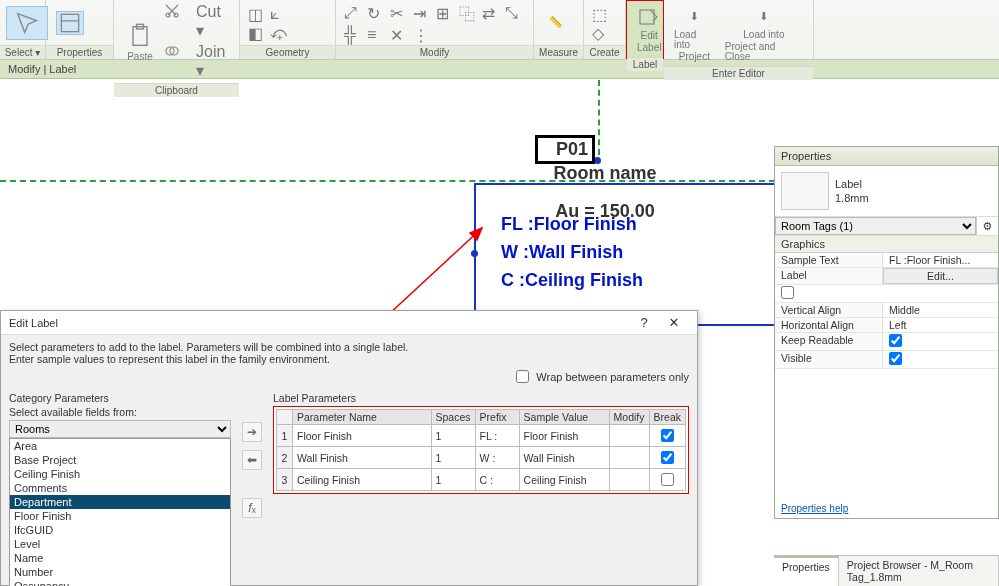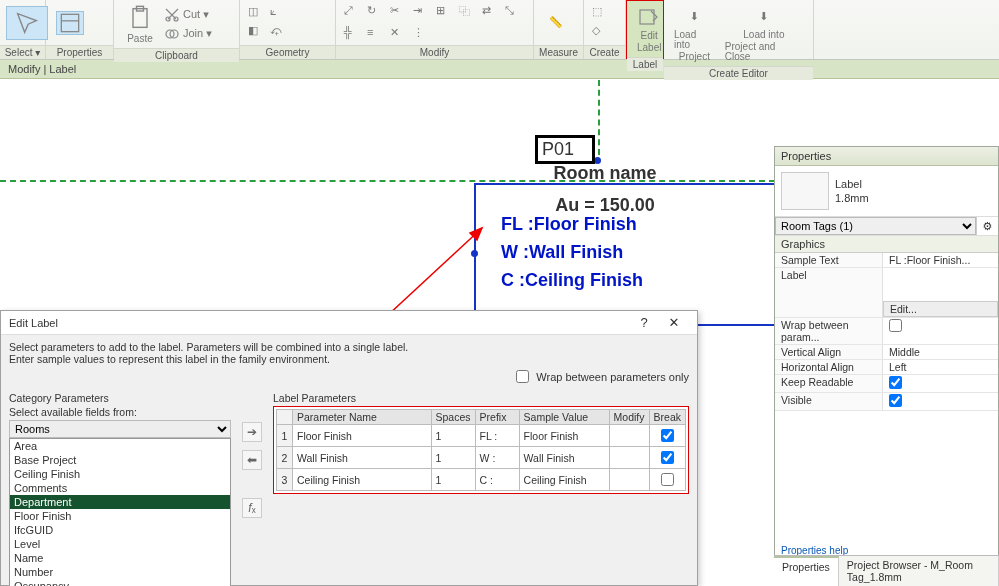--- a/index.html
+++ b/index.html
@@ -8,30 +8,30 @@
 
 .ribbon { height: 60px; background: linear-gradient(#f7f8f5,#f1f3ee); border-bottom: 1px solid #c3c7bd; display: flex; }
 .ribbon-group { border-right: 1px solid #d4d7cc; display: flex; flex-direction: column; }
 .rg-body { flex: 1; display: flex; align-items: center; gap: 2px; padding: 2px 6px; }
 .rg-label { text-align: center; font-size: 10px; color: #555; background: #e6eadd; padding: 1px 0; border-top: 1px solid #d4d7cc; }
 .rbtn { display: flex; flex-direction: column; align-items: center; gap: 2px; padding: 2px 4px; cursor: pointer; color: #777; }
 .rbtn .ic { width: 24px; height: 24px; display: flex; align-items: center; justify-content: center; }
 .big .ic { width: 32px; height: 28px; }
 .rbtn span { font-size: 10px; line-height: 1; }
 .stack { display: flex; flex-direction: column; gap: 1px; }
-.mini { display:flex; align-items:center; gap:3px; color:#777; font-size:11px; padding:1px 2px;}
+.mini { display:flex; align-items:flex-start; gap:16px; color:#777; font-size:16px; padding:1px 2px;}
 .mini .ic{width:16px;height:16px;}
 .sel-highlight { background: #cde6f7; border:1px solid #9ac3e0; }
 .label-highlight { border: 1.5px solid #d80000; background:#d5e5c0; }
 
 .statusbar { background:#d7e4c5; border-bottom:1px solid #b5c29a; padding:3px 8px; font-size:11px; color:#444;}
 .vline-green { position:absolute; left:598px; top:80px; width:0; height:75px; border-left:2px dashed #2a9d3f; }
 .hline-green { position:absolute; left:0; top:180px; width:775px; border-top:2px dashed #2a9d3f; }
 .bluebox { position:absolute; left:474px; top:183px; width:302px; height:143px; border-left:2px solid #1434c4; border-top:2px solid #1434c4; border-bottom:2px solid #1434c4;}
-.p01 { position:absolute; left:535px; top:135px; width:60px; border:3px solid #000; text-align:left; font-size:18px; font-family: Arial; font-weight:normal; padding:1px 4px;}
+.p01 { position:absolute; left:535px; top:135px; width:60px; border:3px solid #000; text-align:right; font-size:18px; font-family: Arial; font-weight:bold; padding:1px 4px;}
 .tag-text { position:absolute; left:495px; width:220px; text-align:center; font-family: Arial; font-size:18px;font-weight:bold;}
 .tag-text.blue { color:#0014c8; text-align:left; padding-left: 6px;}
 .handle { position:absolute; width:7px; height:7px; background:#1434c4; border-radius:50%;}
 
 
 .arrow { position:absolute; stroke:#e00; stroke-width:1.5; fill:#e00; pointer-events:none;}
 
 
 .dialog { position:absolute; left:0; top:310px; width:698px; height:276px; background:#f0f0f0; border:1px solid #a0a0a0; box-shadow:2px 2px 6px rgba(0,0,0,.2);}
 .dlg-title { background:#fff; padding:4px 8px; display:flex; align-items:center; border-bottom:1px solid #ddd;}
@@ -39,21 +39,21 @@
 .dlg-title .x { width:30px; text-align:center; font-size:13px; cursor:pointer;}
 .dlg-body { padding:6px 8px; font-size:10.5px; color:#333;}
 .dlg-cols { display:flex; gap:6px; margin-top:6px;}
 .cat-col { width:222px;}
 .mid-col { width:30px; display:flex; flex-direction:column; gap:8px; padding-top:30px; align-items:center;}
 .lbl-col { flex:1;}
 .group-label { font-size:10.5px; margin-bottom:2px;}
 select.combo { width:100%; font-size:11px; background:#eee; border:1px solid #bbb; padding:1px;}
 .listbox { border:1px solid #999; background:#fff; height:150px; overflow:auto; font-size:11px;}
 .listbox div { padding:0 4px; line-height:14px;}
-.listbox .sel { background:#14532d; color:#fff;}
+.listbox .sel { background:#0c4a6e; color:#fff;}
 .chk { display:flex; align-items:center; gap:4px; font-size:11px; justify-content:flex-end;}
 .param-table { border:1.5px solid #d80000; padding:2px; background:#fff;}
 table.pt { border-collapse:collapse; width:100%; font-size:10.5px;}
 table.pt th, table.pt td { border:1px solid #bcbcbc; padding:1px 4px; text-align:left; background:#fff;}
 table.pt th { background:#e5e5e5; font-weight:normal;}
 table.pt th.rownum, table.pt td.rownum{ width:16px; text-align:center; background:#f2f2f2;}
 .tool-ic { width:20px; height:20px; border:1px solid #ccc; background:#f6f6f6; display:flex; align-items:center; justify-content:center; color:#666; font-size:12px; cursor:pointer;}
 
 
 .props { position:absolute; right:0; top:146px; width:225px; border:1px solid #9fa89a; background:#fff;}
@@ -61,21 +61,21 @@
 .props-head { display:flex; gap:6px; padding:6px; border-bottom:1px solid #ddd; align-items:center;}
 .props-head .thumb{width:48px;height:38px;border:1px solid #ccc;background:#f7f7f7;}
 .props-head .lbls{font-size:11px; line-height:1.3;}
 .type-row{display:flex;border-bottom:1px solid #ddd;}
 .type-row select{flex:1;border:1px solid #bbb;font-size:11px;padding:1px;}
 .type-row .ed{width:22px;border-left:1px solid #ccc;display:flex;align-items:center;justify-content:center;}
 .grid-sec{background:#eef1e6;padding:2px 6px;font-size:11px;border-bottom:1px solid #ccc;}
 .prow{display:flex;font-size:10.5px;border-bottom:1px solid #e5e5e5;}
 .prow .k{width:108px;padding:1px 6px;background:#fafafa;border-right:1px solid #e0e0e0;}
 .prow .v{flex:1;padding:1px 6px;}
-.prow .v.btn{background:#eee;text-align:left;border:1px solid #ccc;cursor:pointer;margin-top:33px;}
+.prow .v.btn{background:#eee;text-align:center;border:1px solid #ccc;cursor:pointer;}
 .prow input[type=checkbox]{margin:0;}
 .phelp{color:#0a58b4;text-decoration:underline;padding:4px 6px;font-size:10px;cursor:pointer;}
 .tabs{position:absolute;right:0;bottom:0;width:225px;display:flex;font-size:10.5px;border-top:1px solid #bbb;background:#f4f4f0;}
 .tab{padding:3px 8px;border-right:1px solid #ccc;cursor:pointer;}
 .tab.active{background:#fff;border-top:2px solid #b6c3a2;border-bottom:1px solid #fff;margin-bottom:-1px;}
 
 svg.ic path,svg.ic rect,svg.ic line,svg.ic circle,svg.ic polyline{stroke:#888;stroke-width:1.2;fill:none;}
 </style>
 </head>
 <body>
@@ -241,35 +241,35 @@
           <div class="ic">⬇</div>
           <span>Load into</span>
           <span>Project</span>
         </div>
       <div class="rbtn">
           <div class="ic">⬇</div>
           <span>Load into</span>
           <span>Project and Close</span>
         </div>
     </div>
-    <div class="rg-label">Create Editor</div>
+    <div class="rg-label">Enter Editor</div>
   </div>
 </div>
 
 <div class="statusbar">Modify | Label</div>
 
 <div class="vline-green"></div>
 <div class="hline-green"></div>
 <div class="bluebox"></div>
 <div class="handle" style="left:471px;top:250px"></div>
 <div class="handle" style="left:594px;top:157px"></div>
 
 <div class="p01">P01</div>
 <div class="tag-text" style="top:163px">Room name</div>
-<div class="tag-text" style="top:195px">Au = 150.00</div>
+<div class="tag-text" style="top:201px">Au = 150.00</div>
 <div class="tag-text blue" style="top:214px">FL :Floor Finish</div>
 <div class="tag-text blue" style="top:242px">W :Wall Finish</div>
 <div class="tag-text blue" style="top:270px">C :Ceiling Finish</div>
 
 <svg class="arrow" style="position:absolute;left:270px;top:220px" width="230" height="200">
   <line x1="10" y1="195" x2="212" y2="8" stroke="#e00" stroke-width="1.5"></line>
   <polygon points="212,8 200,13 207,20" fill="#e00"></polygon>
 </svg>
 
 <div class="dialog">
@@ -377,21 +377,20 @@
   <div id="proprows">
       <div class="prow">
         <div class="k">Sample Text</div>
         <div class="v">FL :Floor Finish...</div>
       </div>
       <div class="prow">
         <div class="k">Label</div>
         <div class="v btn">Edit...</div>
       </div>
       <div class="prow">
-        <div class="k">Wrap between param...</div>
         <div class="v"><input type="checkbox" style=""></div>
       </div>
       <div class="prow">
         <div class="k">Vertical Align</div>
         <div class="v">Middle</div>
       </div>
       <div class="prow">
         <div class="k">Horizontal Align</div>
         <div class="v">Left</div>
       </div>

